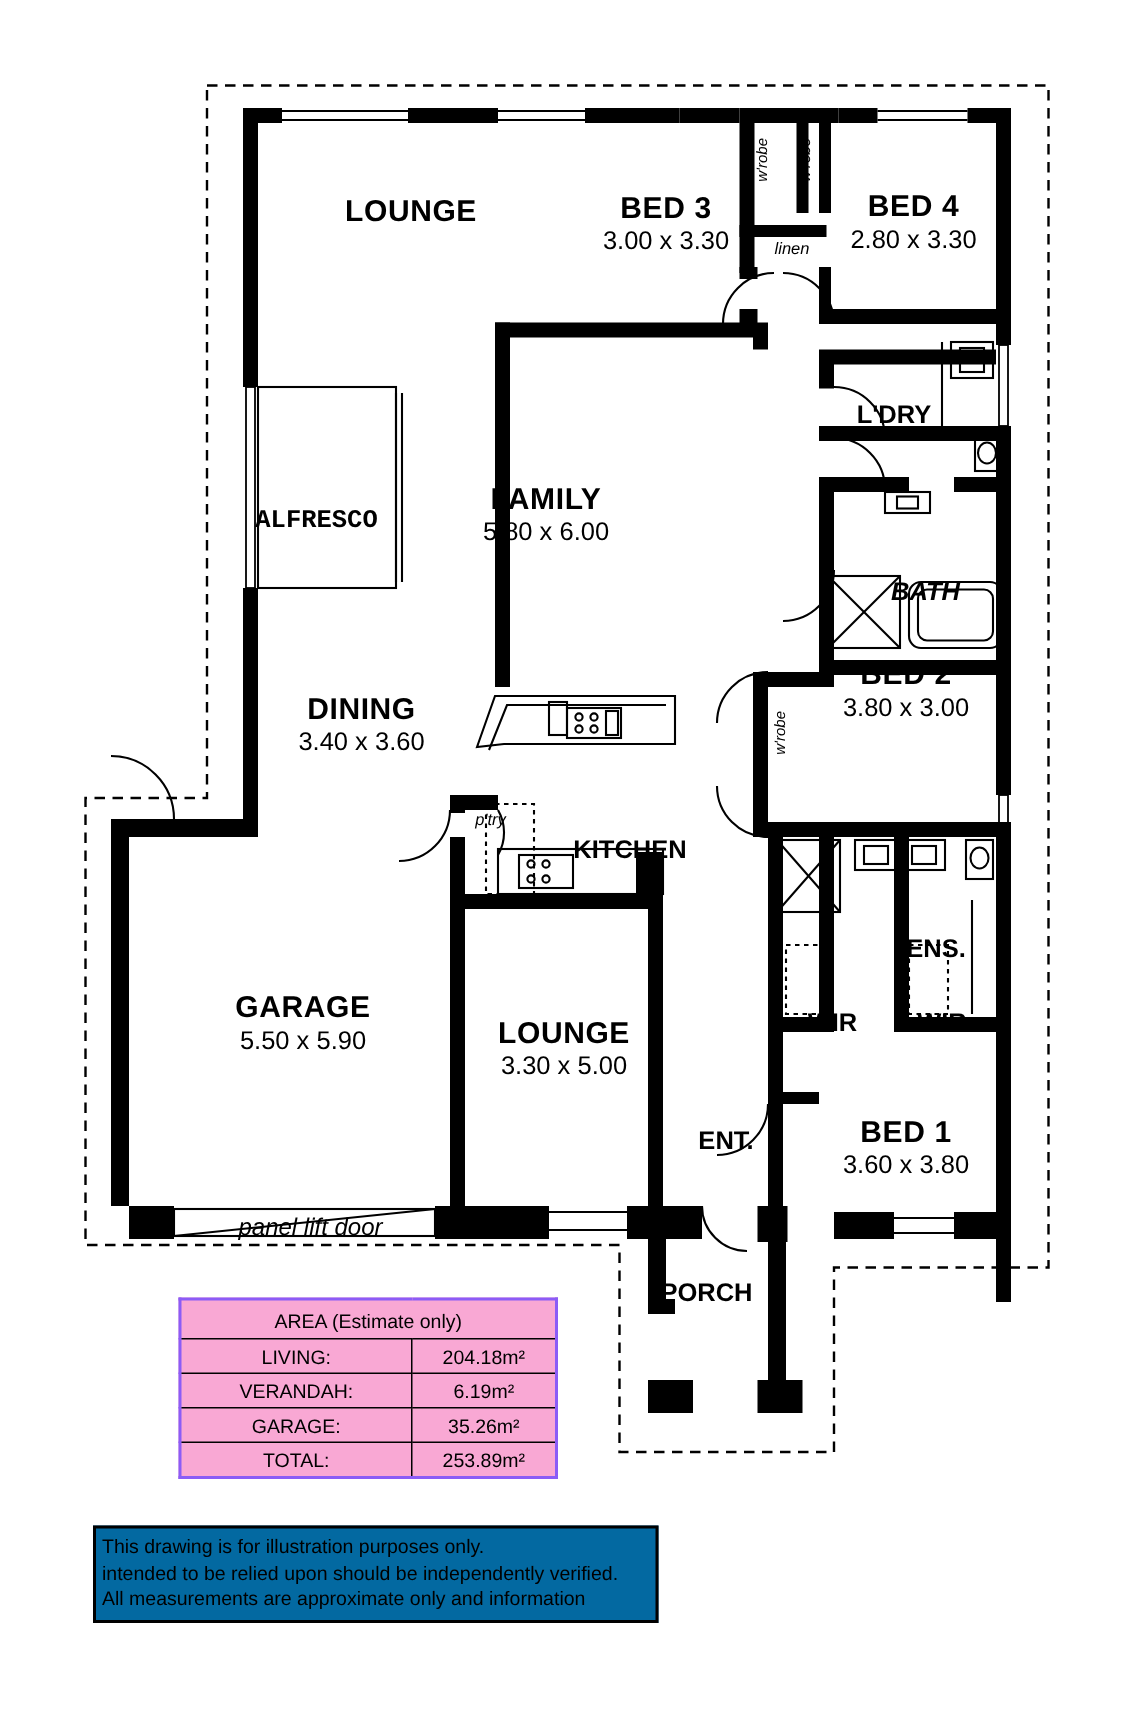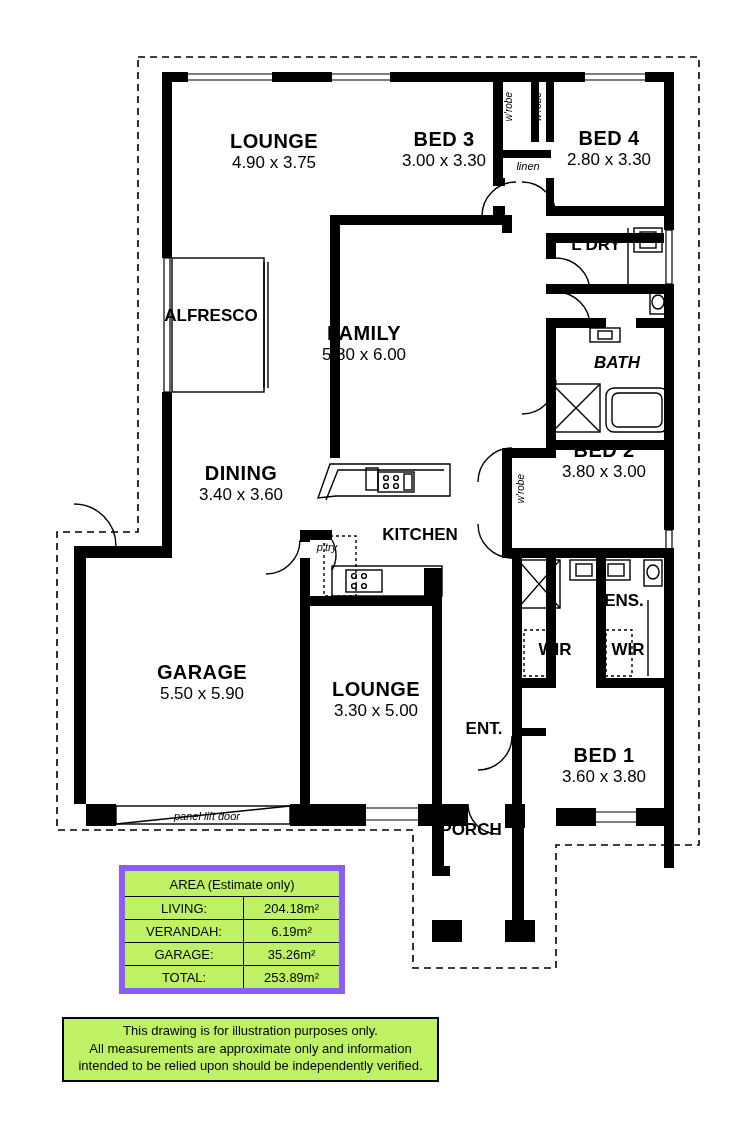--- a/index.html
+++ b/index.html
@@ -1,34 +1,34 @@
 <!DOCTYPE html>
 <html><head>
 <meta charset="utf-8">
 <style>
   html,body{margin:0;padding:0;background:#ffffff;}
   body{width:750px;height:1139px;position:relative;font-family:"Liberation Sans",sans-serif;color:#000;}
   #plan{position:absolute;left:0;top:0;width:750px;height:1139px;}
   .lbl{position:absolute;text-align:center;line-height:1.15;white-space:nowrap;}
   .room-name{font-size:20px;font-weight:700;letter-spacing:.4px;}
   .room-dim{font-size:17px;font-weight:400;}
-  .small-name{font-size:17px;font-weight:700;}
+  .small-name{font-size:17px;font-weight:700;margin-top:32px;}
   .tiny{font-size:11px;font-style:italic;}
   .tiny-v{font-size:10px;font-style:italic;}
-  .italic-sm{font-size:11px;font-style:italic;}
+  .italic-sm{font-size:16px;font-style:italic;}
   .vert{writing-mode:vertical-rl;transform:rotate(180deg);}
   
-  #area-table{position:absolute;left:119px;top:865px;width:226px;border:6px solid #8b5cf6;background:#bef264;
+  #area-table{position:absolute;left:119px;top:865px;width:253px;border:2px solid #8b5cf6;background:#f9a8d4;
     font-size:13px;border-collapse:collapse;}
   #area-table td{border:1px solid #000;padding:2px 20px;height:18px;}
   #area-table .hdr{border:none;text-align:center;font-size:13px;padding:4px 0 3px;}
   #area-table .k{text-align:center;width:118px;}
   #area-table .v{text-align:center;}
-  #disclaimer{position:absolute;left:62px;top:1017px;width:365px;border:2px solid #000;background:#bef264;
-    font-size:13px;line-height:1.35;text-align:center;padding:3px 4px 5px;}
+  #disclaimer{position:absolute;left:62px;top:1017px;width:365px;border:2px solid #000;background:#0369a1;
+    font-size:13px;line-height:1.35;text-align:left;padding:3px 4px 5px;}
 </style>
 </head>
 <body>
 
 <svg id="plan" viewBox="0 0 750 1139" xmlns="http://www.w3.org/2000/svg">
   <rect x="0" y="0" width="750" height="1139" fill="#ffffff"></rect>
 
   <g fill="none" stroke="#000" stroke-width="1.6" stroke-dasharray="7,5">
     <path d="M138,57 L699,57 L699,845 L556,845 L556,968 L413,968 L413,830 L57,830 L57,532 L138,532 Z"></path>
   </g>
@@ -223,21 +223,20 @@
     <path d="M468,804 A30,30 0 0 0 498,834"></path>
     <path d="M300,540 A34,34 0 0 1 266,574"></path>
     <path d="M116,546 A42,42 0 0 0 74,504"></path>
     <path d="M332,540 A30,30 0 0 1 332,570"></path>
   </g>
 </svg>
 
 <div>
   <div class="lbl" style="left:174px;top:130px;width:200px;">
     <div class="room-name">LOUNGE</div>
-    <div class="room-dim">4.90 x 3.75</div>
   </div>
   <div class="lbl" style="left:354px;top:128px;width:180px;">
     <div class="room-name">BED 3</div>
     <div class="room-dim">3.00 x 3.30</div>
   </div>
   <div class="lbl" style="left:519px;top:127px;width:180px;">
     <div class="room-name">BED 4</div>
     <div class="room-dim">2.80 x 3.30</div>
   </div>
   <div class="lbl" style="left:274px;top:322px;width:180px;">
@@ -258,21 +257,21 @@
   </div>
   <div class="lbl" style="left:514px;top:439px;width:180px;">
     <div class="room-name">BED 2</div>
     <div class="room-dim">3.80 x 3.00</div>
   </div>
   <div class="lbl" style="left:514px;top:744px;width:180px;">
     <div class="room-name">BED 1</div>
     <div class="room-dim">3.60 x 3.80</div>
   </div>
 
-  <div class="lbl small-name" style="left:141px;top:306px;width:140px;">ALFRESCO</div>
+  <div class="lbl small-name" style="left:141px;top:306px;width:140px;font-family:Liberation Mono, monospace;">ALFRESCO</div>
   <div class="lbl small-name" style="left:350px;top:525px;width:140px;">KITCHEN</div>
   <div class="lbl small-name" style="left:541px;top:235px;width:110px;">L'DRY</div>
   <div class="lbl small-name" style="left:562px;top:353px;width:110px;font-style:italic;">BATH</div>
   <div class="lbl small-name" style="left:574px;top:591px;width:100px;">ENS.</div>
   <div class="lbl small-name" style="left:434px;top:719px;width:100px;">ENT.</div>
   <div class="lbl small-name" style="left:411px;top:820px;width:120px;">PORCH</div>
   <div class="lbl small-name" style="left:515px;top:640px;width:80px;">WIR</div>
   <div class="lbl small-name" style="left:588px;top:640px;width:80px;">WIR</div>
   <div class="lbl tiny" style="left:498px;top:160px;width:60px;">linen</div>
   <div class="lbl tiny" style="left:302px;top:541px;width:50px;">p'try</div>
@@ -302,15 +301,15 @@
       </tr>
   <tr>
         <td class="k">TOTAL:</td>
         <td class="v">253.89m²</td>
       </tr>
 </tbody>
   </table>
 
 <div id="disclaimer">
   <div>This drawing is for illustration purposes only.</div>
+  <div>intended to be relied upon should be independently verified.</div>
   <div>All measurements are approximate only and information</div>
-  <div>intended to be relied upon should be independently verified.</div>
 </div>
 
 </body></html>

